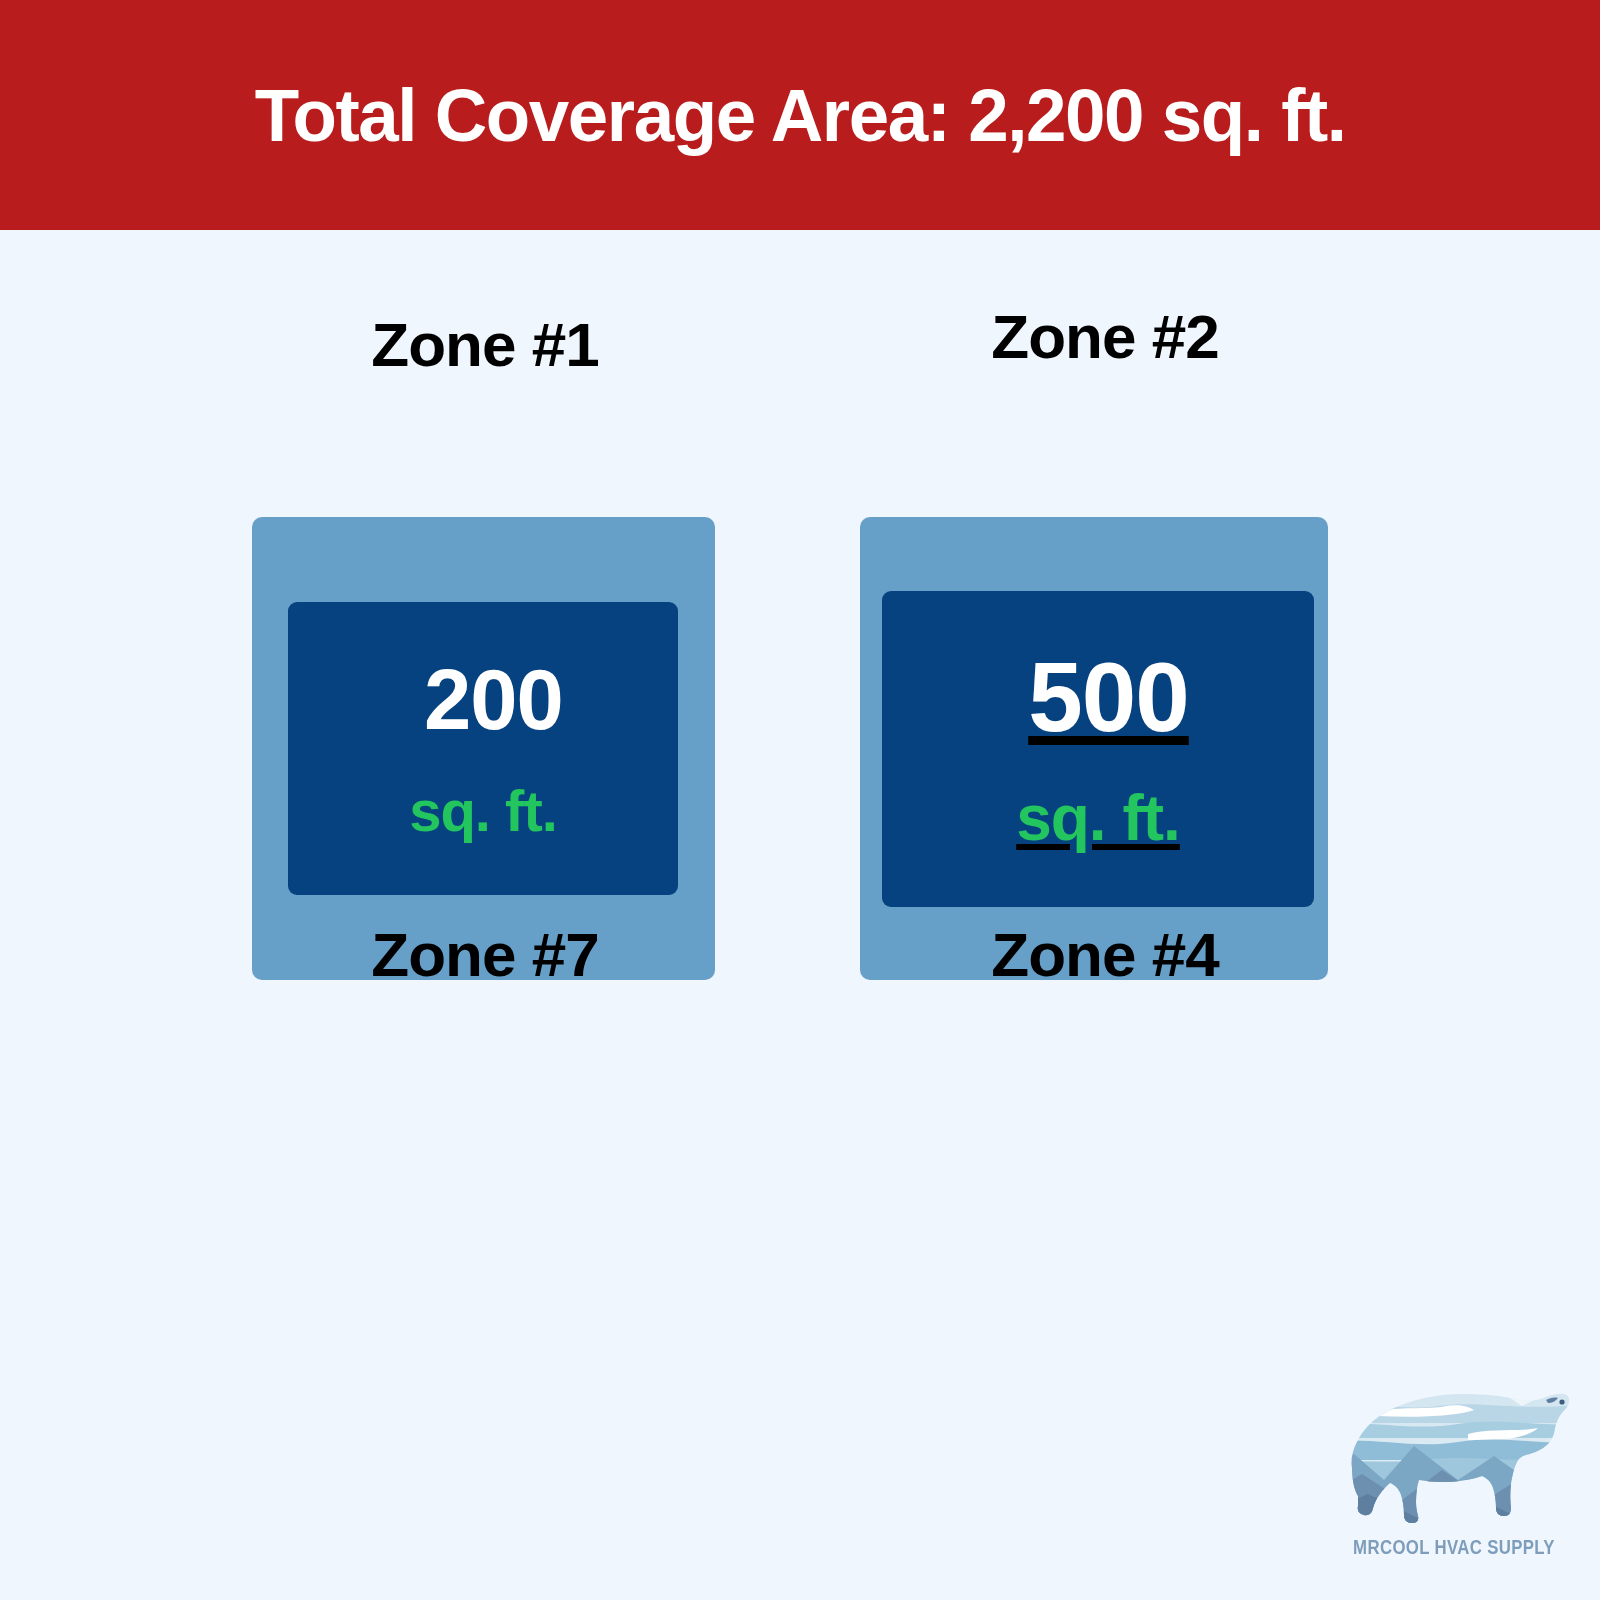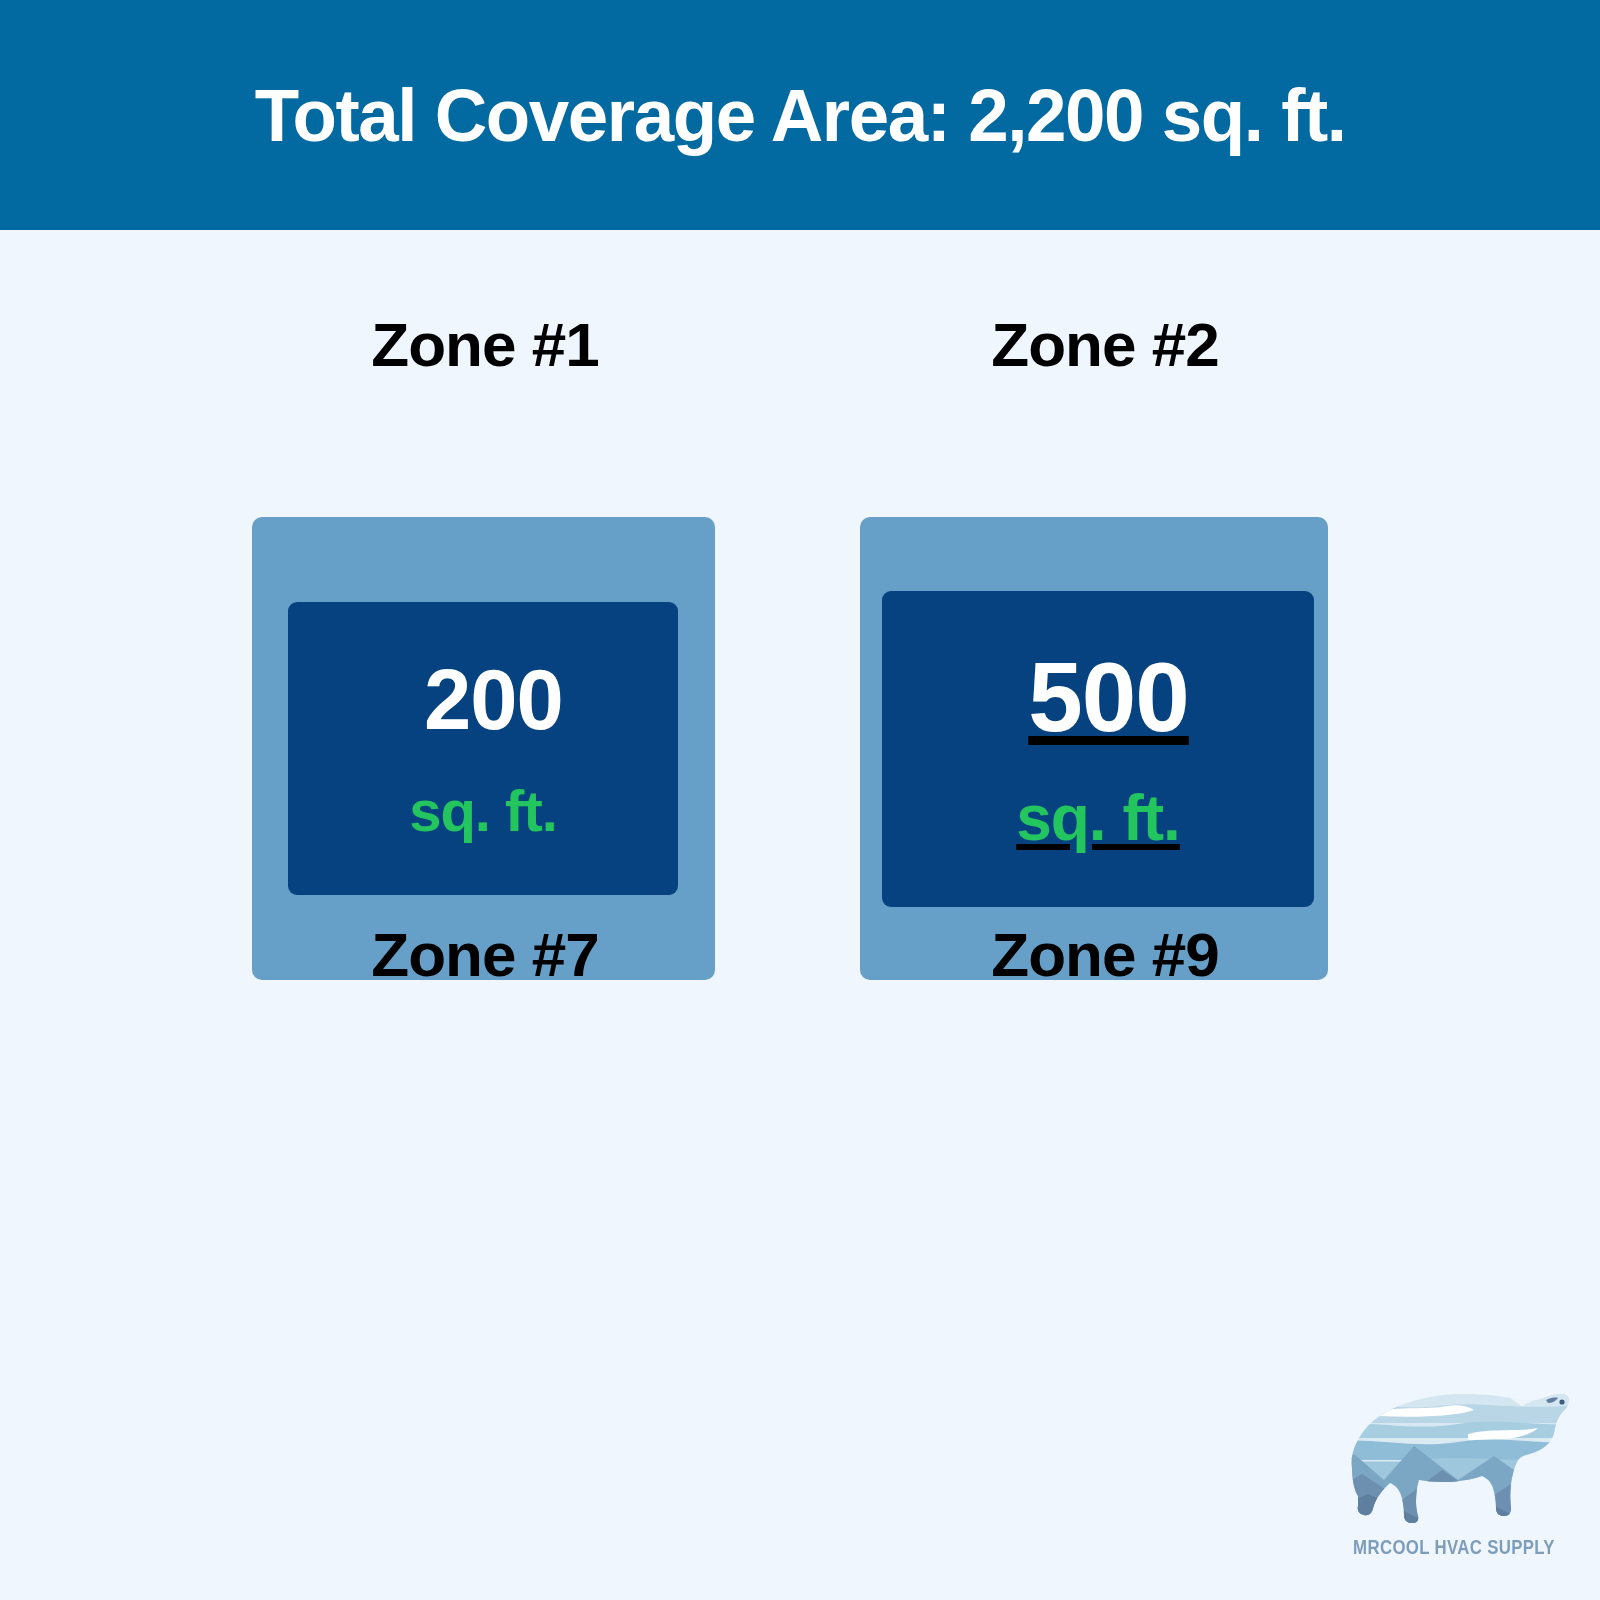--- a/index.html
+++ b/index.html
@@ -15,21 +15,21 @@
     position: relative;
   }
 
   
   #header-banner {
     position: absolute;
     left: 0;
     top: 0;
     width: 1600px;
     height: 230px;
-    background: #0369a1;
+    background: #b91c1c;
     display: flex;
     align-items: center;
     justify-content: center;
     box-sizing: border-box;
   }
   #header-title {
     color: #ffffff;
     font-size: 75px;
     font-weight: bold;
     letter-spacing: -1.5px;
@@ -99,21 +99,21 @@
 
   
   #zone-cell-1 { left: 170px; top: 60px; width: 630px; }
   #zone-cell-1 .zone-label { top: 24px; }
   #zone-cell-1 .zone-card { left: 82px; top: 227px; width: 463px; height: 463px; }
   #zone-cell-1 .zone-inner { left: 36px; top: 85px; width: 390px; height: 293px; }
   #zone-cell-1 .zone-value { margin-bottom: 40px; }
 
   
   #zone-cell-2 { left: 790px; top: 60px; width: 630px; }
-  #zone-cell-2 .zone-label { top: 24px; }
+  #zone-cell-2 .zone-label { top: 16px; }
   #zone-cell-2 .zone-card { left: 70px; top: 227px; width: 468px; height: 463px; }
   #zone-cell-2 .zone-inner { left: 22px; top: 74px; width: 432px; height: 316px; text-decoration: underline; }
   #zone-cell-2 .zone-value { font-size: 98px; margin-bottom: 40px; }
   #zone-cell-2 .zone-unit { font-size: 64px; }
 
   
   #zone-cell-3 { left: 170px; top: 690px; width: 630px; }
   #zone-cell-3 .zone-label { top: 4px; }
 
   
@@ -171,21 +171,21 @@
       </div>
     </div>
   </div>
 
   <div class="zone-cell" id="zone-cell-3">
     <div class="zone-label">Zone #7</div>
 
   </div>
 
   <div class="zone-cell" id="zone-cell-4">
-    <div class="zone-label">Zone #9</div>
+    <div class="zone-label">Zone #4</div>
 
   </div>
 
 </div>
 
 <div id="brand-logo">
   <svg width="272" height="165" viewBox="0 0 272 165">
     <defs>
       <clipPath id="bearClip">
         <path d="M40 128 C36 122 34 110 34 100 C33 92 34 84 38 76

